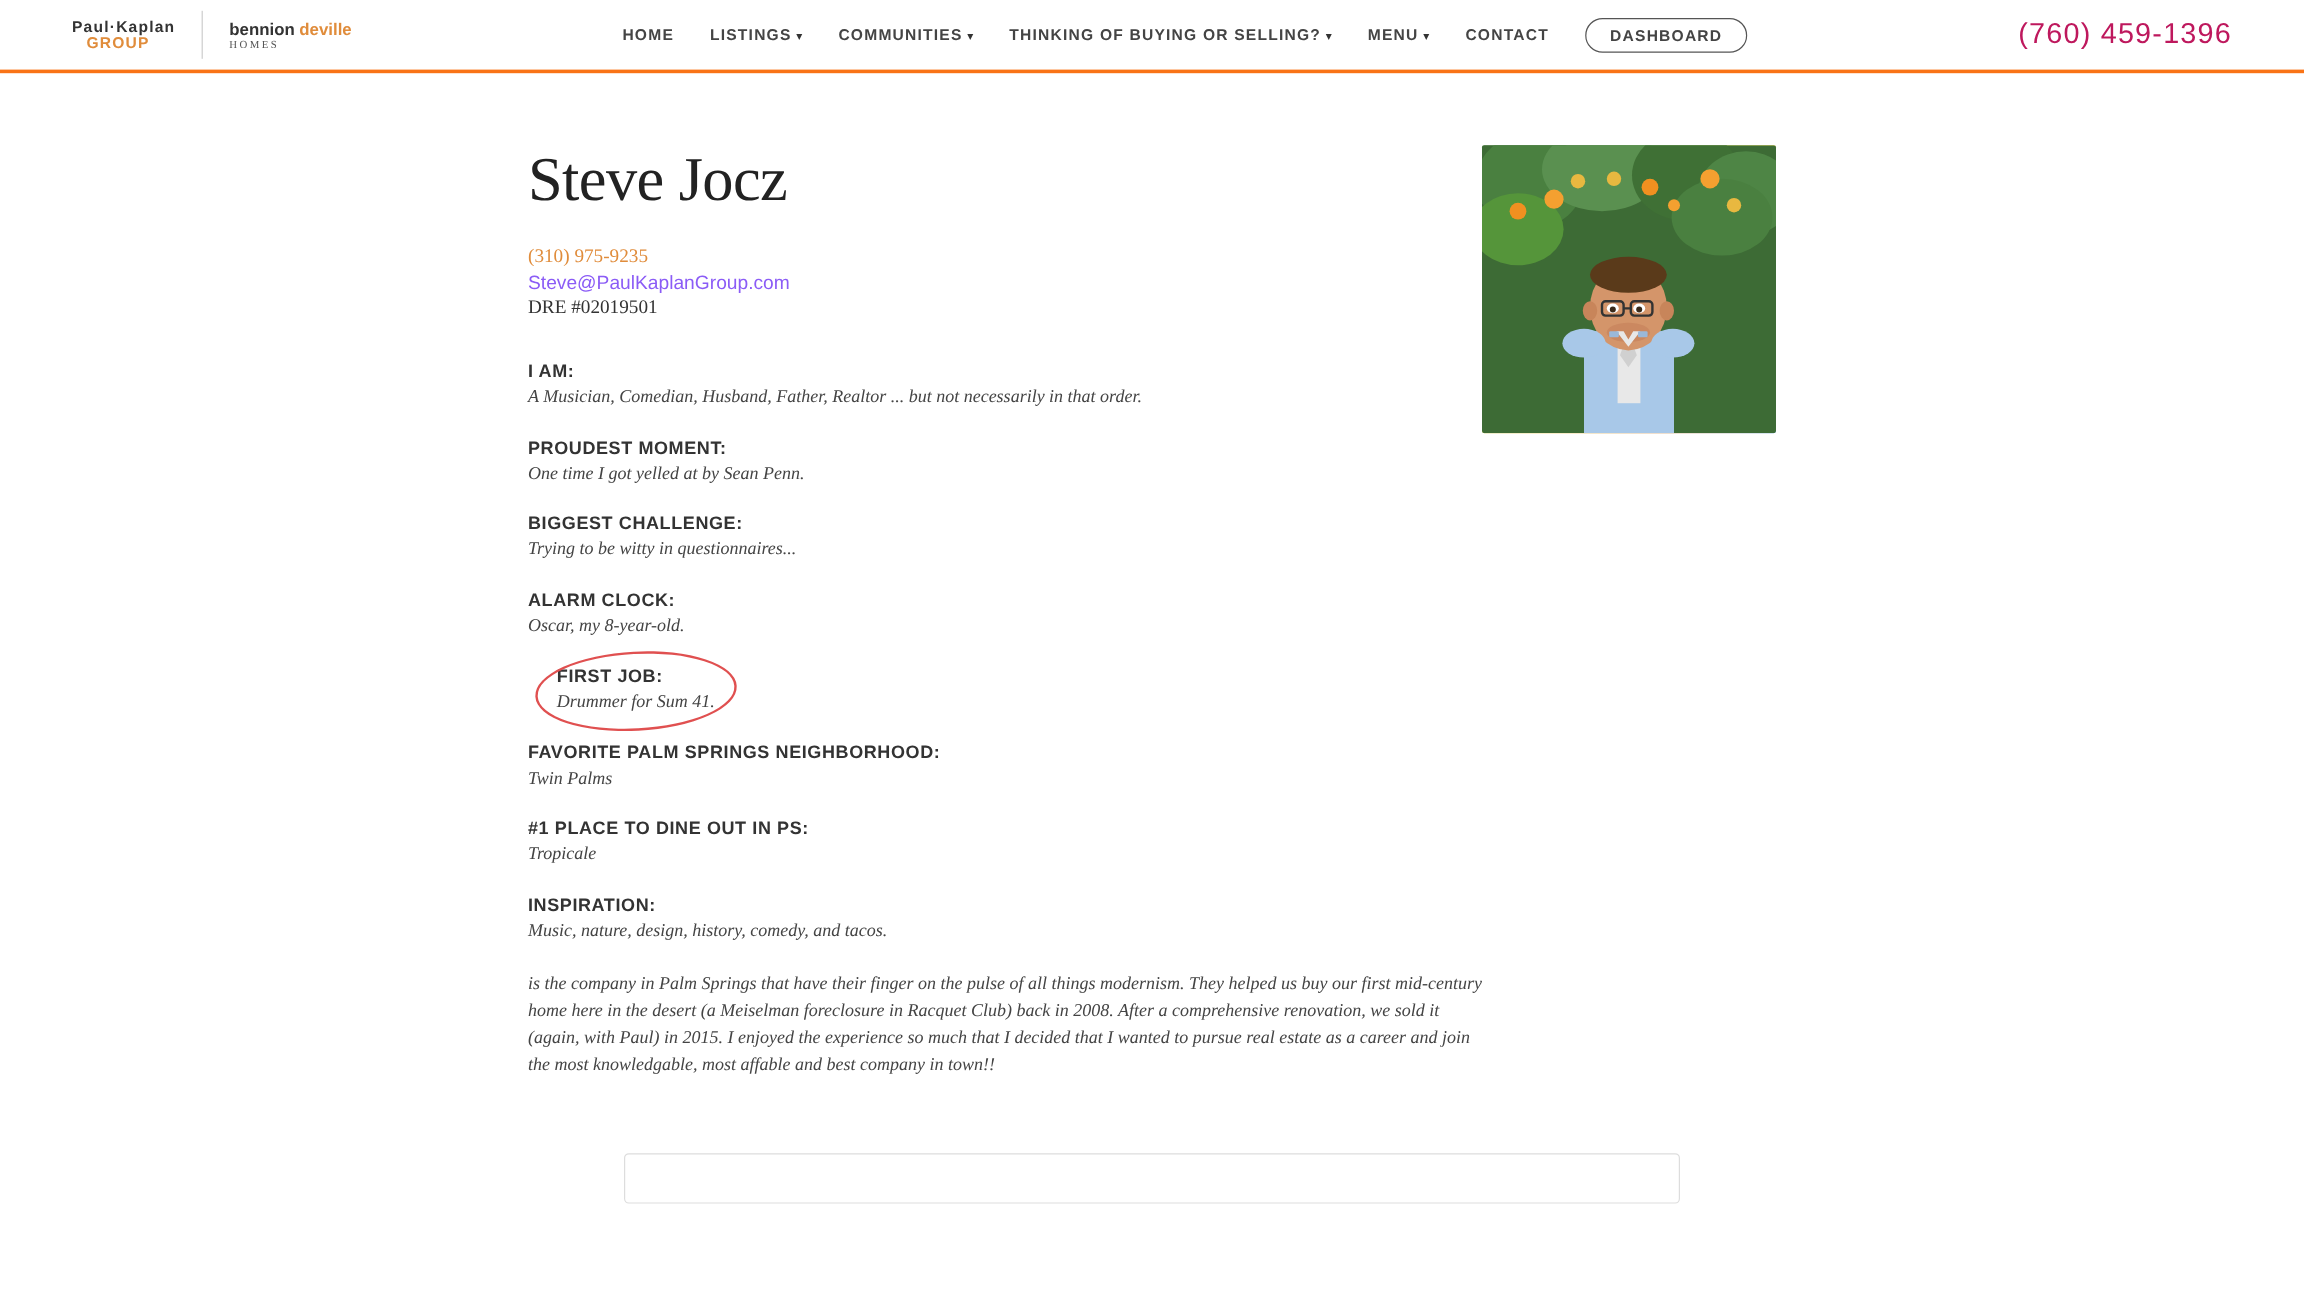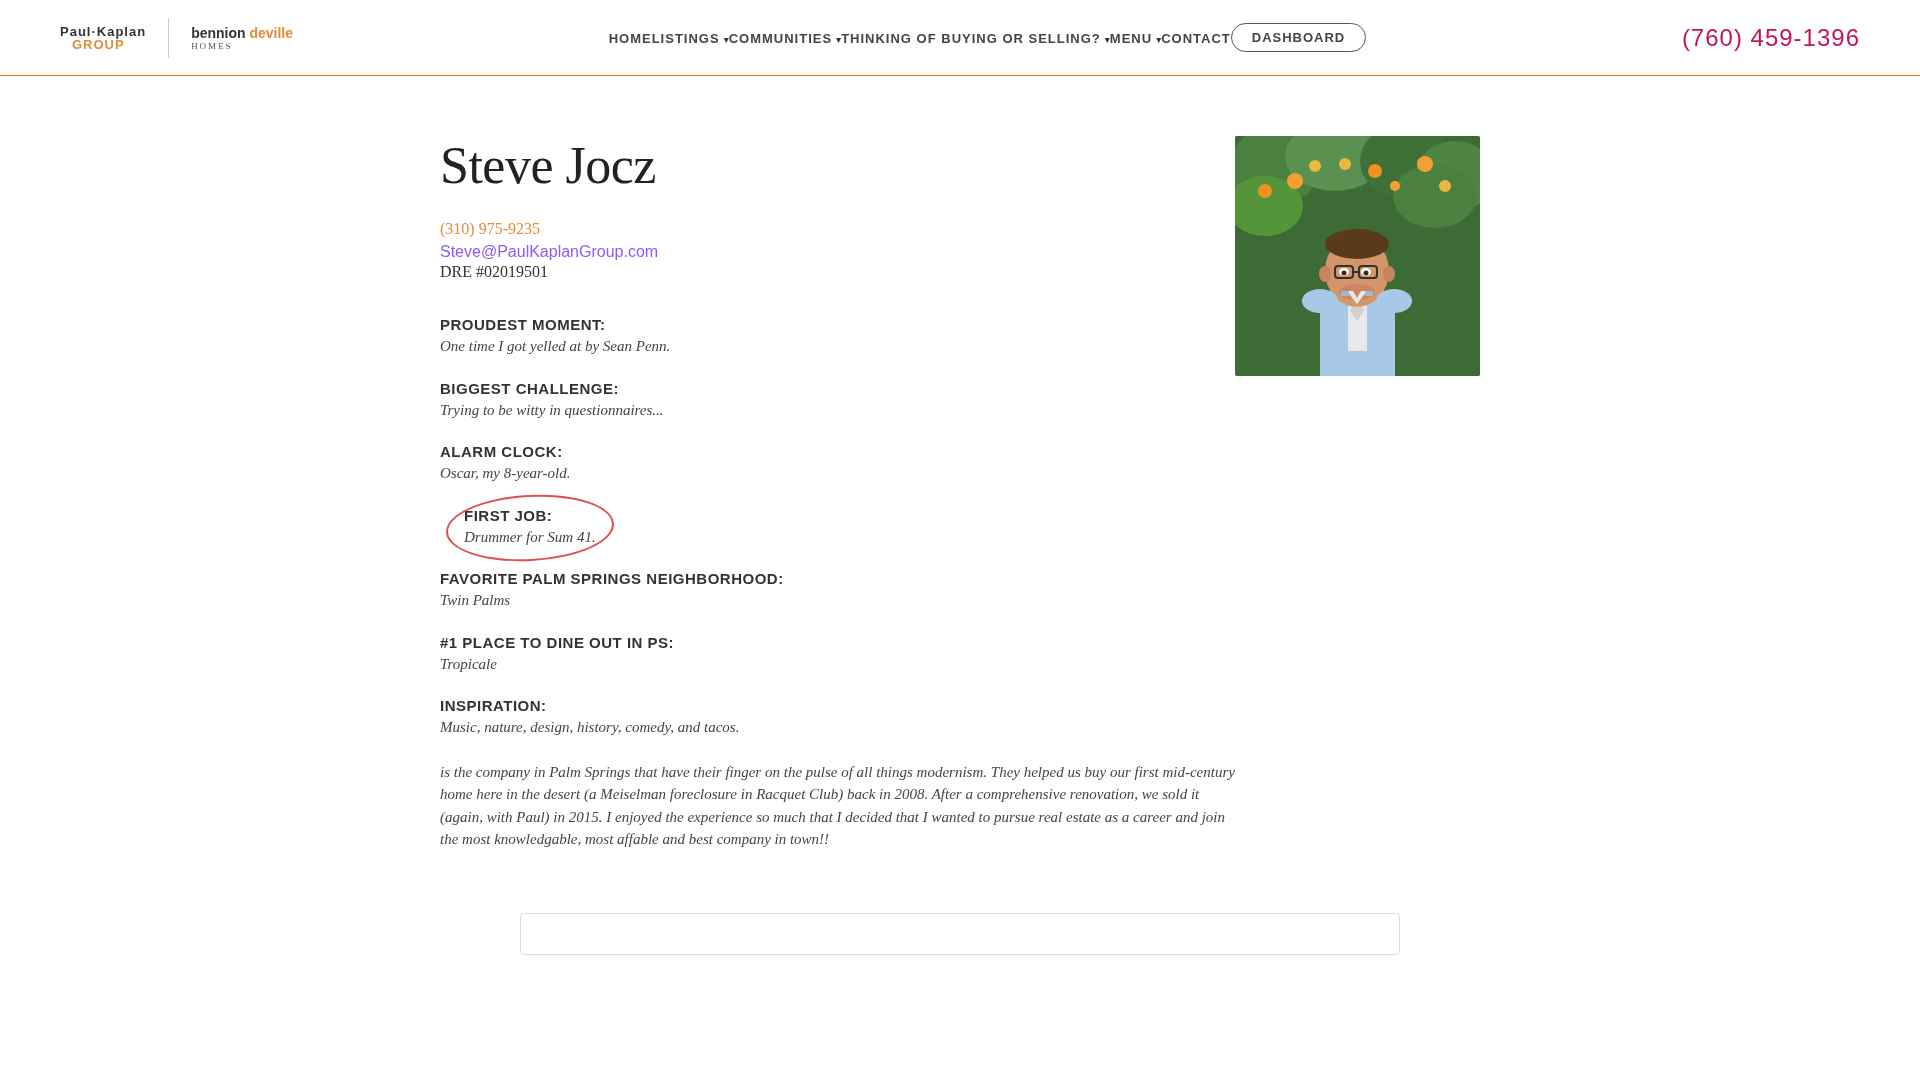--- a/index.html
+++ b/index.html
@@ -15,22 +15,22 @@
       width: 1920px;
       min-height: 1080px;
     }
 
     
     nav {
       display: flex;
       align-items: center;
       justify-content: space-between;
       padding: 0 60px;
-      height: 76px;
-      border-bottom: 1px solid #f97316;
+      height: 61px;
+      border-bottom: 3px solid #f97316;
       background: #fff;
     }
 
     .nav-logo {
       display: flex;
       align-items: center;
       gap: 10px;
     }
 
     .logo-paul-kaplan {
@@ -70,20 +70,21 @@
     .logo-homes {
       font-size: 9px;
       letter-spacing: 2px;
       color: #555;
       display: block;
     }
 
     .nav-links {
       display: flex;
       align-items: center;
+      gap: 30px;
       list-style: none;
     }
 
     .nav-links li a {
       text-decoration: none;
       font-family: Arial, sans-serif;
       font-size: 13px;
       font-weight: bold;
       color: #444;
       letter-spacing: 1px;
@@ -300,20 +301,24 @@
   <div class="profile-header">
     <div class="profile-info">
       <h1 class="profile-name">Steve Jocz</h1>
       <a href="#" class="profile-phone">(310) 975-9235</a>
       <a href="#" class="profile-email">Steve@PaulKaplanGroup.com</a>
       <span class="profile-dre">DRE #02019501</span>
 
       
       <div class="qa-section" style="margin-top:35px;">
 
+        <div class="qa-item">
+          <div class="qa-label">I AM:</div>
+          <div class="qa-answer">A Musician, Comedian, Husband, Father, Realtor ... but not necessarily in that order.</div>
+        </div>
 
         <div class="qa-item">
           <div class="qa-label">PROUDEST MOMENT:</div>
           <div class="qa-answer">One time I got yelled at by Sean Penn.</div>
         </div>
 
         <div class="qa-item">
           <div class="qa-label">BIGGEST CHALLENGE:</div>
           <div class="qa-answer">Trying to be witty in questionnaires...</div>
         </div>

